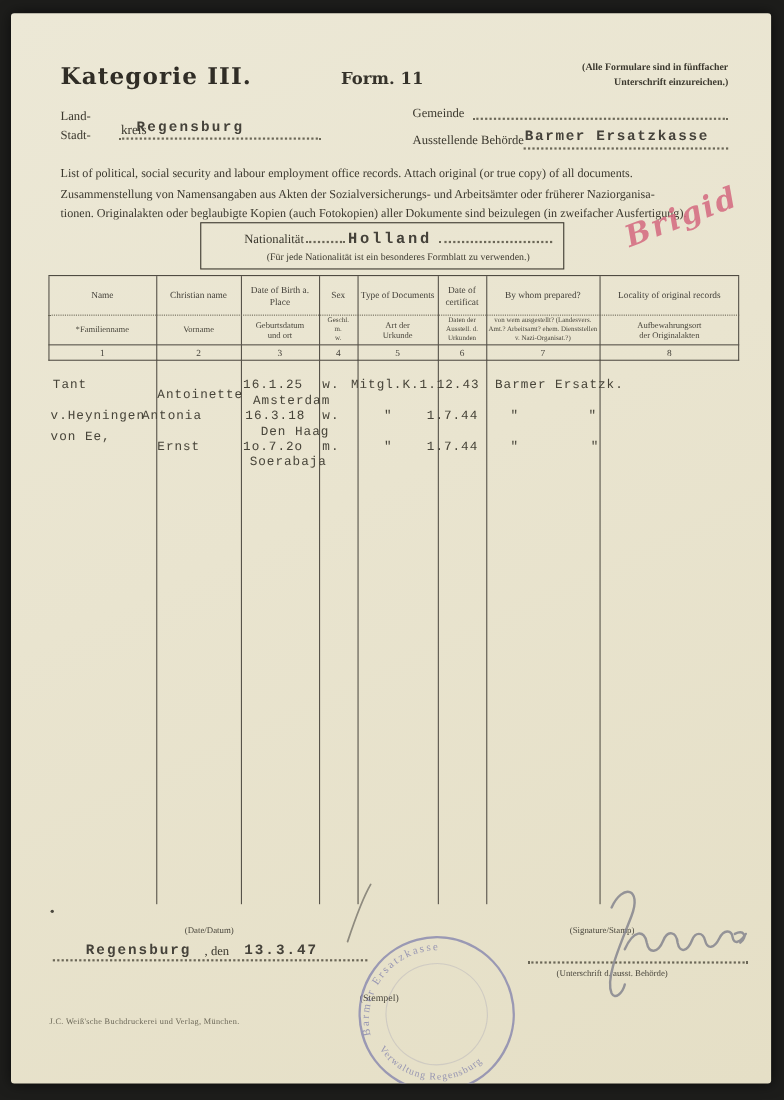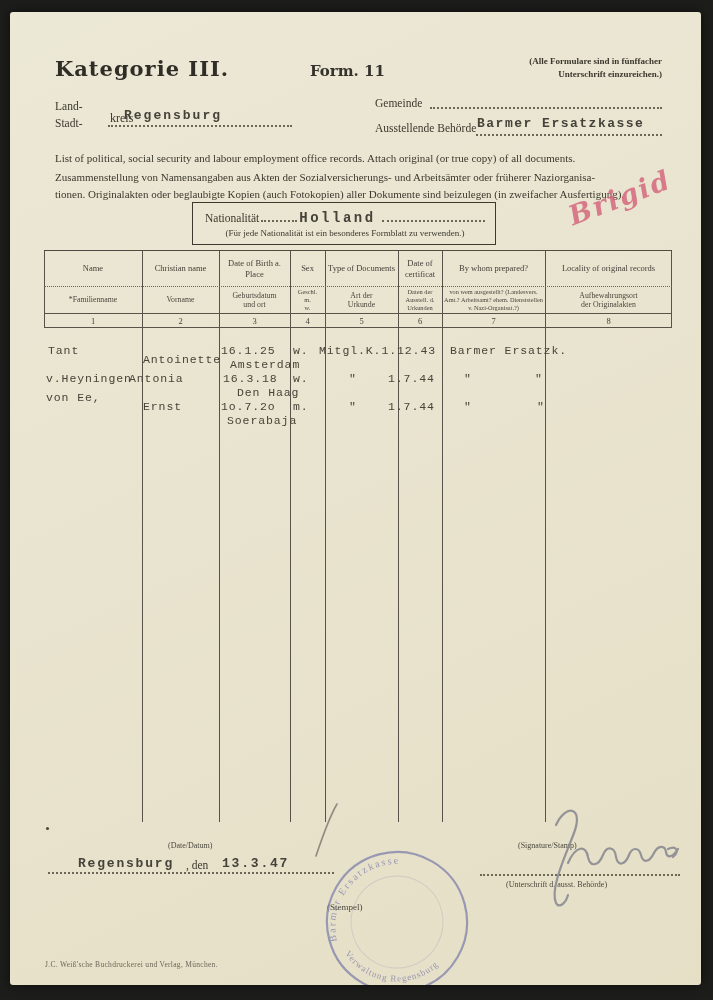--- a/index.html
+++ b/index.html
@@ -76,21 +76,21 @@
   <div class="abs lbl" style="left:365px;top:110px;">Ausstellende Behörde</div>
   <div class="abs typed" style="left:467px;top:104px;font-size:13px;letter-spacing:1.5px;">Barmer Ersatzkasse</div>
   <div class="abs dots" style="left:466px;top:121px;width:186px;"></div>
 
   <div class="abs para" style="left:45px;top:138px;width:600px;">List of political, social security and labour employment office records. Attach original (or true copy) of all documents.</div>
   <div class="abs para" style="left:45px;top:157px;width:622px;">
     <div>Zusammenstellung von Namensangaben aus Akten der Sozialversicherungs- und Arbeitsämter oder früherer Naziorganisa-</div>
     <div>tionen. Originalakten oder beglaubigte Kopien (auch Fotokopien) aller Dokumente sind beizulegen (in zweifacher Ausfertigung).</div>
   </div>
 
-  <div class="abs natbox" style="left:182px;top:190px;width:302px;height:41px;">
+  <div class="abs natbox" style="left:172px;top:190px;width:302px;height:41px;padding-left:27px;">
     <div class="nat-line">
       <span class="lbl">Nationalität</span>
       <span class="dots" style="width:36px;margin:0 2px;"></span>
       <span class="typed" style="font-size:14px;letter-spacing:2.5px;">Holland</span>
       <span class="dots" style="flex:1;margin-left:6px;"></span>
     </div>
     <div class="nat-note">(Für jede Nationalität ist ein besonderes Formblatt zu verwenden.)</div>
   </div>
 
   <div class="abs redhand" style="left:556px;top:170px;">Brigid</div>
@@ -223,15 +223,15 @@
   </svg>
 
   <svg class="abs" style="left:498px;top:793px;" width="180" height="105" viewBox="0 0 180 105">
     <g stroke="#85858f" stroke-width="2.2" fill="none" stroke-linecap="round" opacity="0.85">
       <path d="M 48 20 C 58 -2 76 2 66 28 C 56 54 42 84 48 98 C 51 104 58 98 60 90"></path>
       <path d="M 60 58 C 68 40 78 40 80 52 C 82 62 90 62 95 50 C 99 40 107 42 108 52 C 110 62 117 60 121 50 C 124 42 131 42 133 50 C 135 58 141 58 146 48 C 150 40 157 40 158 47 C 159 54 165 52 170 44"></path>
       <path d="M 160 44 C 168 40 172 46 165 52"></path>
     </g>
   </svg>
 
-  <div class="abs imprint" style="left:35px;top:912px;margin-top:36px;">J.C. Weiß'sche Buchdruckerei und Verlag, München.</div>
+  <div class="abs imprint" style="left:35px;top:912px;">J.C. Weiß'sche Buchdruckerei und Verlag, München.</div>
 
 </div>
 
 </body></html>

